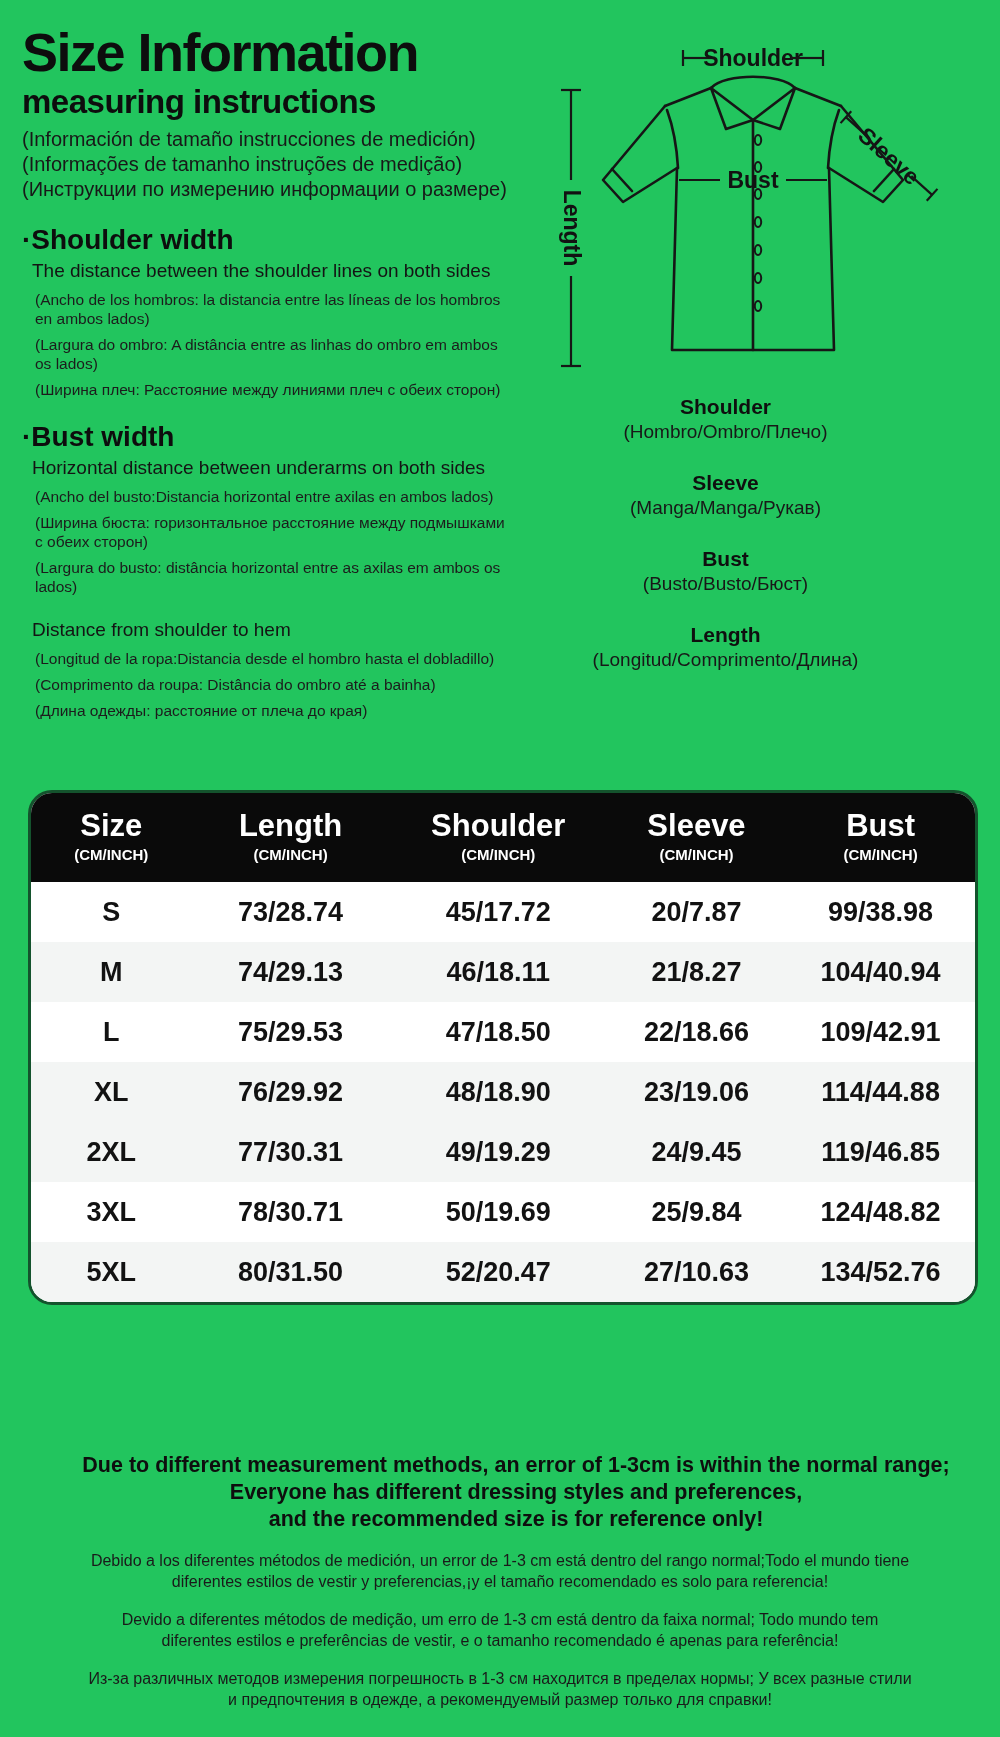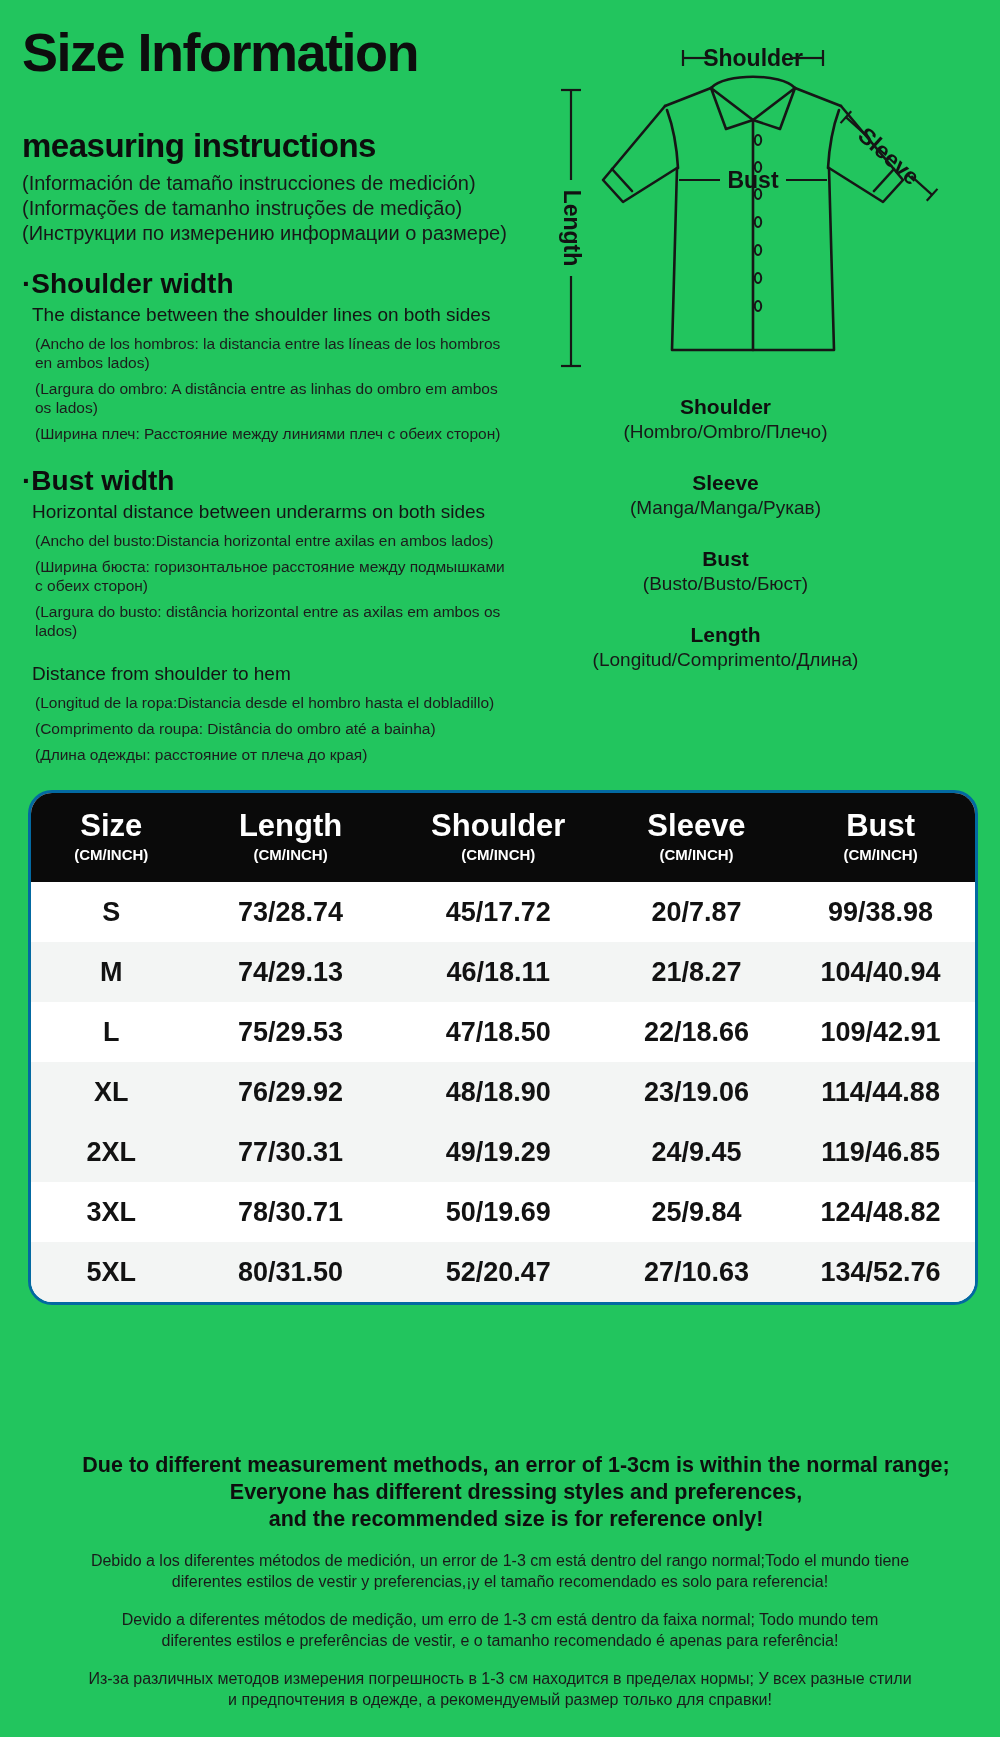--- a/index.html
+++ b/index.html
@@ -3,41 +3,41 @@
 <meta charset="utf-8">
 <style>
   html,body { margin:0; padding:0; background:#fff; }
   .page {
     position:relative; width:1000px; height:1737px; background:#22c55e;
     font-family:"Liberation Sans", sans-serif; color:#111; overflow:hidden;
   }
   
   .intro { position:absolute; left:22px; top:22px; width:515px; }
   .title { font-size:54px; font-weight:bold; letter-spacing:-1.5px; line-height:60px; color:#0d0d0d; }
-  .subtitle { font-size:33px; font-weight:bold; letter-spacing:-0.5px; line-height:40px; color:#0d0d0d;margin-top:44px; }
+  .subtitle { font-size:33px; font-weight:bold; letter-spacing:-0.5px; line-height:40px; color:#0d0d0d; }
   .intro-trans { margin-top:5px; }
   .intro-trans p { margin:0; font-size:20px; line-height:25px; color:#181818; }
   .section { margin-top:22px; }
   .section-title { font-size:28px; font-weight:bold; color:#0d0d0d; line-height:32px; }
   .section-desc { font-size:19px; color:#141414; margin:3px 0 7px 10px; line-height:24px; }
   .section-trans p { margin:0 0 7px 13px; font-size:15.5px; line-height:19px; color:#1c1c1c; max-width:478px; }
   
   .diagram { position:absolute; left:553px; top:28px; width:447px; }
   .diagram svg { display:block; }
   .shirt-stroke { fill:none; stroke:#161616; stroke-width:2.6; stroke-linecap:round; stroke-linejoin:round; }
   .anno-stroke  { fill:none; stroke:#161616; stroke-width:2.2; stroke-linecap:butt; }
   .anno-text { font-family:"Liberation Sans", sans-serif; font-weight:bold; font-size:23px; fill:#121212; }
   .legend { width:345px; text-align:center; margin-top:6px; }
   .legend-item { margin-bottom:26px; }
   .legend-term { font-size:21px; font-weight:bold; color:#0f0f0f; line-height:25px; }
   .legend-translation { font-size:19px; color:#181818; line-height:24px; margin-top:1px; }
   
   .table-wrap {
     position:absolute; left:28px; top:790px; width:944px;
-    border:3px solid #0369a1; border-radius:24px; overflow:hidden; background:#fff;
+    border:3px solid #14532d; border-radius:24px; overflow:hidden; background:#fff;
   }
   .size-table { width:100%; border-collapse:collapse; }
   .size-table thead th { background:#0a0a0a; color:#ffffff; padding:16px 0 18px; }
   .col-label { font-size:31px; font-weight:bold; line-height:34px; }
   .col-unit { font-size:15px; font-weight:bold; line-height:18px; margin-top:3px; }
   .size-table tbody td {
     text-align:center; font-weight:bold; font-size:27px; color:#121212; height:60px; padding:0;
   }
   .size-table tbody tr:nth-child(2),
   .size-table tbody tr:nth-child(4),

